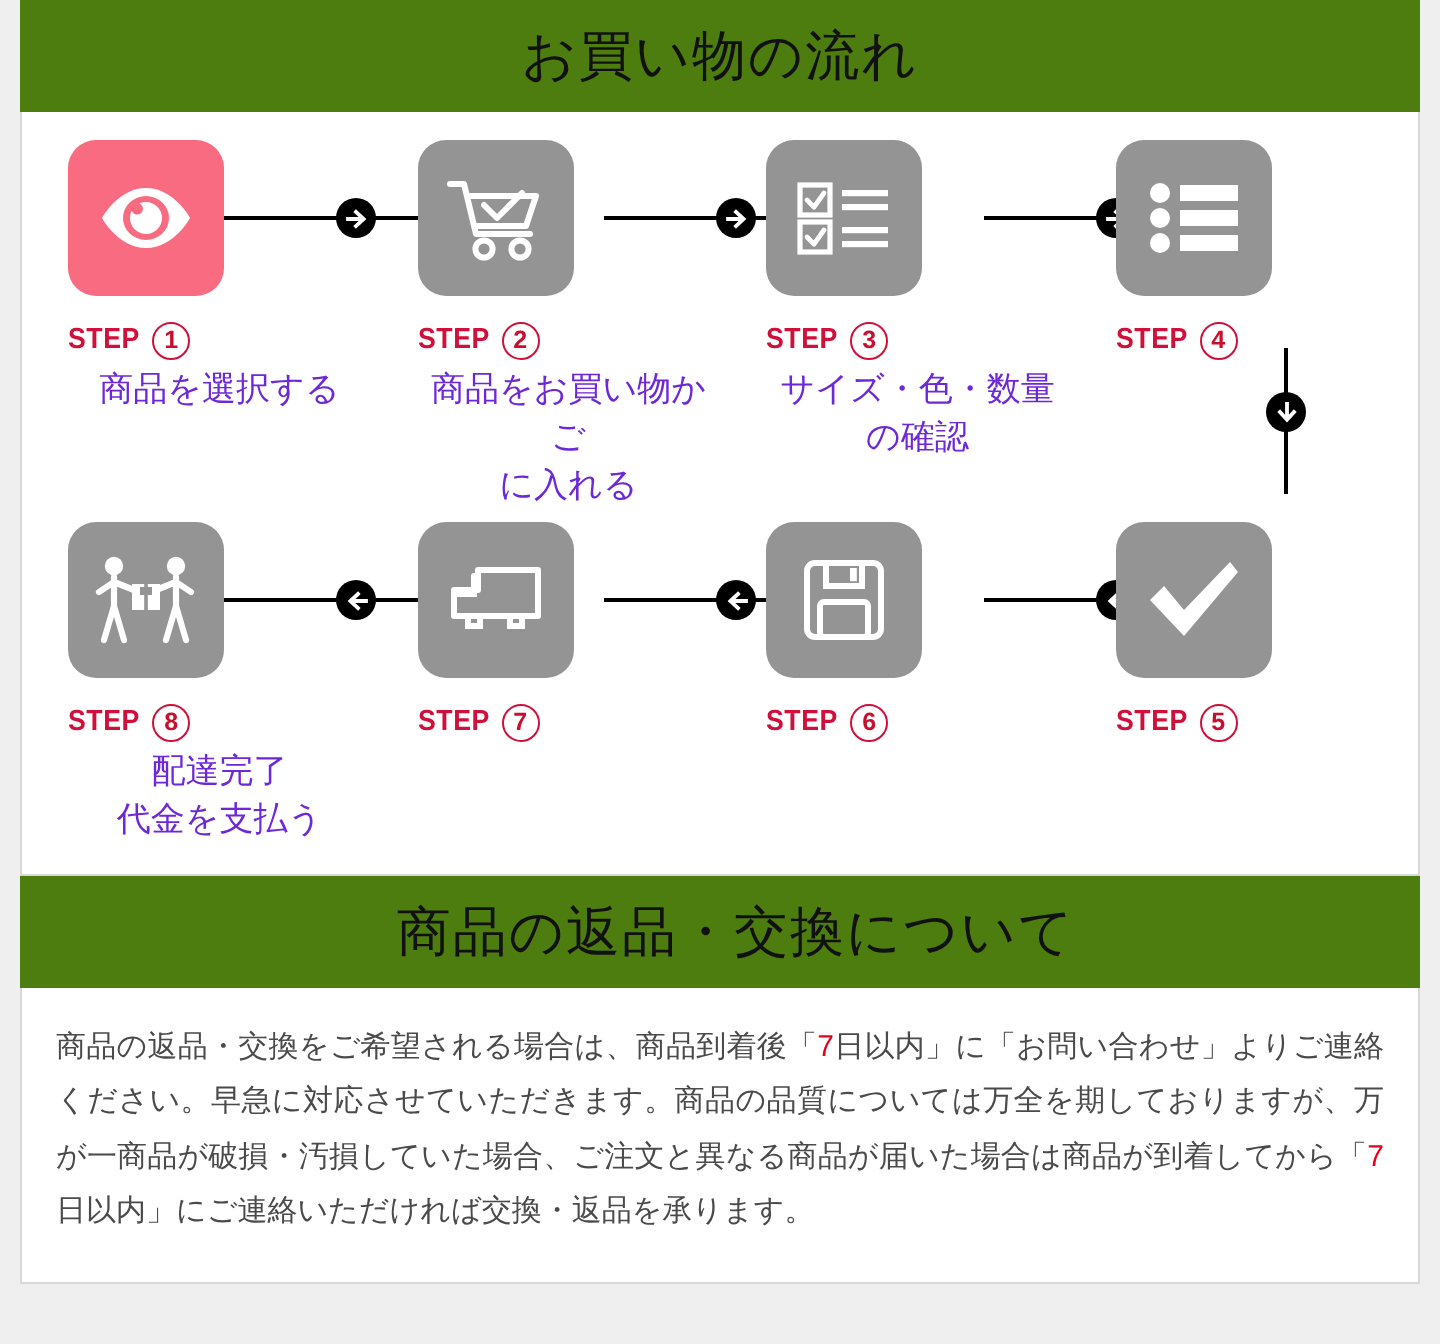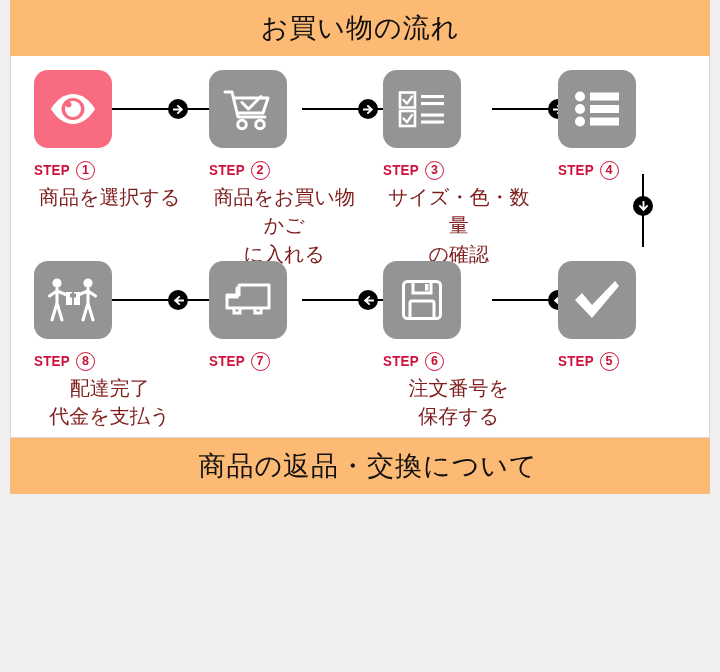--- a/index.html
+++ b/index.html
@@ -9,21 +9,21 @@
   body {
     width: 720px; height: 672px;
     background: #efefef;
     font-family: "Liberation Sans", "DejaVu Sans", sans-serif;
     overflow: hidden;
   }
   .page { width: 720px; height: 672px; position: relative; }
 
   
   .band {
-    background: #fdba74;
+    background: #4d7c0f;
     margin: 0 10px;
     height: 56px;
     display: flex;
     align-items: center;
   }
   .band.center { justify-content: center; }
   .band.left   { justify-content: center; padding-left: 16px; }
   .band-title {
     font-family: "Liberation Serif", "DejaVu Serif", serif;
     font-size: 27px;
@@ -93,23 +93,23 @@
     border: 1.4px solid #d0103a;
     border-radius: 50%;
     color: #c8102e;
     font-size: 12.5px;
     font-weight: bold;
     display: flex; align-items: center; justify-content: center;
     line-height: 1;
   }
   .step-desc {
     margin: 3px 0 0 23px;
-    font-size: 20px;
+    font-size: 17px;
     line-height: 1.42;
-    color: #7f1d1d;
+    color: #6d28d9;
     white-space: pre-line;
     position: relative;
     z-index: 3;
   }
 
   
   .conn-layer { position: absolute; inset: 0; z-index: 1; pointer-events: none; }
   .h-line {
     position: absolute;
     height: 2px;
@@ -341,22 +341,20 @@
                 <path d="M12 2.5 H30 V14 H12 Z" stroke="#fff" stroke-width="3" fill="none"></path>
                 <rect x="24" y="5" width="3.4" height="6.6" fill="#fff"></rect>
                 <rect x="9" y="22" width="24" height="17.5" rx="2" stroke="#fff" stroke-width="3" fill="none"></rect>
               </svg>
             </span>
           </div>
           <div class="step-label">
             <span class="step-word">STEP</span>
             <span class="step-num">6</span>
           </div>
-          <div class="step-desc">注文番号を
-保存する</div>
         </div>
 
         <div class="cell">
           <div class="tile">
             <span>
               <svg width="52" height="44" viewBox="0 0 52 44">
                 <path d="M4 22 L11 15 L21 27 L44 3 L48 8 L21 40 Z" fill="#fff"></path>
               </svg>
             </span>
           </div>
@@ -367,14 +365,17 @@
         </div>
 
       </div>
     </div>
   </div>
 
   <div class="band left">
     <div class="band-title">商品の返品・交換について</div>
   </div>
 
+  <div class="panel" id="policy-panel">
+    <div class="policy-body"><span>商品の返品・交換をご希望される場合は、商品到着後「</span><span class="hl">7</span><span>日以内」に「お問い合わせ」よりご連絡ください。早急に対応させていただきます。商品の品質については万全を期しておりますが、万が一商品が破損・汚損していた場合、ご注文と異なる商品が届いた場合は商品が到着してから「</span><span class="hl">7</span><span>日以内」にご連絡いただければ交換・返品を承ります。</span></div>
+  </div>
 
 </div>
 
 </body></html>

